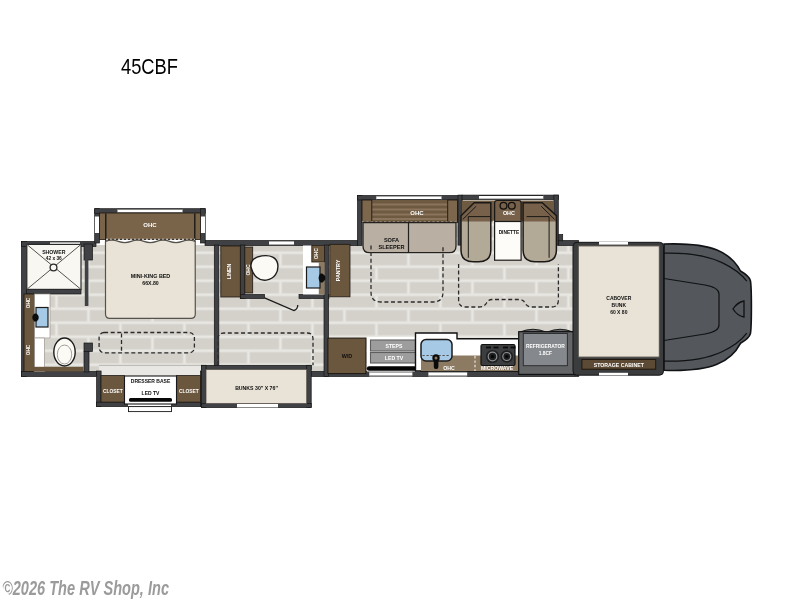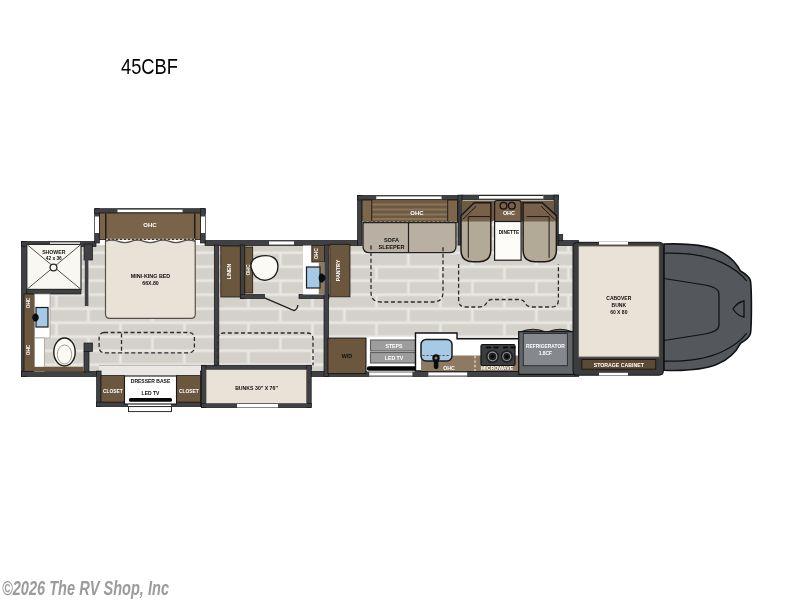--- a/index.html
+++ b/index.html
@@ -1,16 +1,16 @@
 <!DOCTYPE html>
 <html><head>
 <meta charset="utf-8">
 <style>
   html,body{margin:0;padding:0;background:#ffffff;}
-  .page{width:799px;height:600px;position:relative;overflow:hidden;background:#fff;}
+  .page{width:799px;height:600px;position:relative;overflow:hidden;background:#fff;border-radius:24px;}
   svg{position:absolute;left:0;top:0;}
   text{font-family:"Liberation Sans",sans-serif;}
 </style>
 </head>
 <body>
 <div class="page">
 <svg width="800" height="600" viewBox="0 0 800 600">
 <defs>
   <pattern id="bk" x="248.4" y="238.7" width="64" height="28" patternUnits="userSpaceOnUse">
     <rect x="0" y="0" width="64" height="28" fill="#d4d1cb"></rect>

